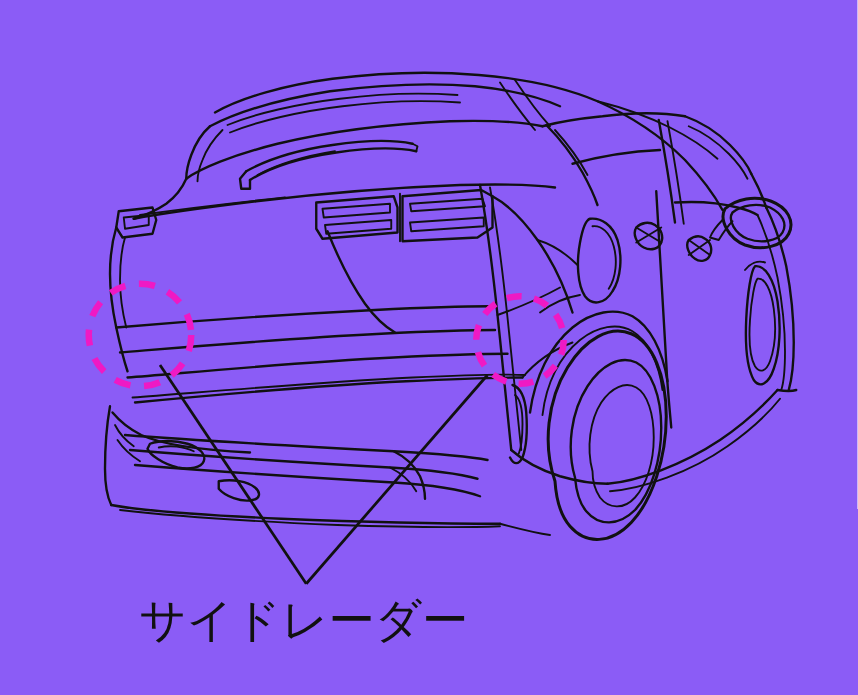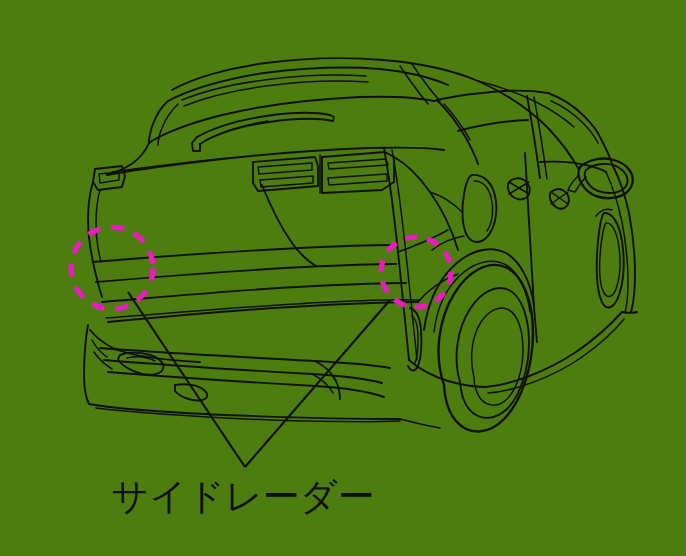--- a/index.html
+++ b/index.html
@@ -8,21 +8,21 @@
     padding: 0;
     background: #ffffff;
   }
   body {
     font-family: "DejaVu Sans", sans-serif;
   }
   #canvas {
     position: relative;
     width: 686px;
     height: 556px;
-    background: #4d7c0f;
+    background: #8b5cf6;
     overflow: hidden;
     text-decoration: underline;
   }
   #diagram-svg {
     position: absolute;
     left: 0;
     top: 0;
     width: 686px;
     height: 556px;
     display: block;

